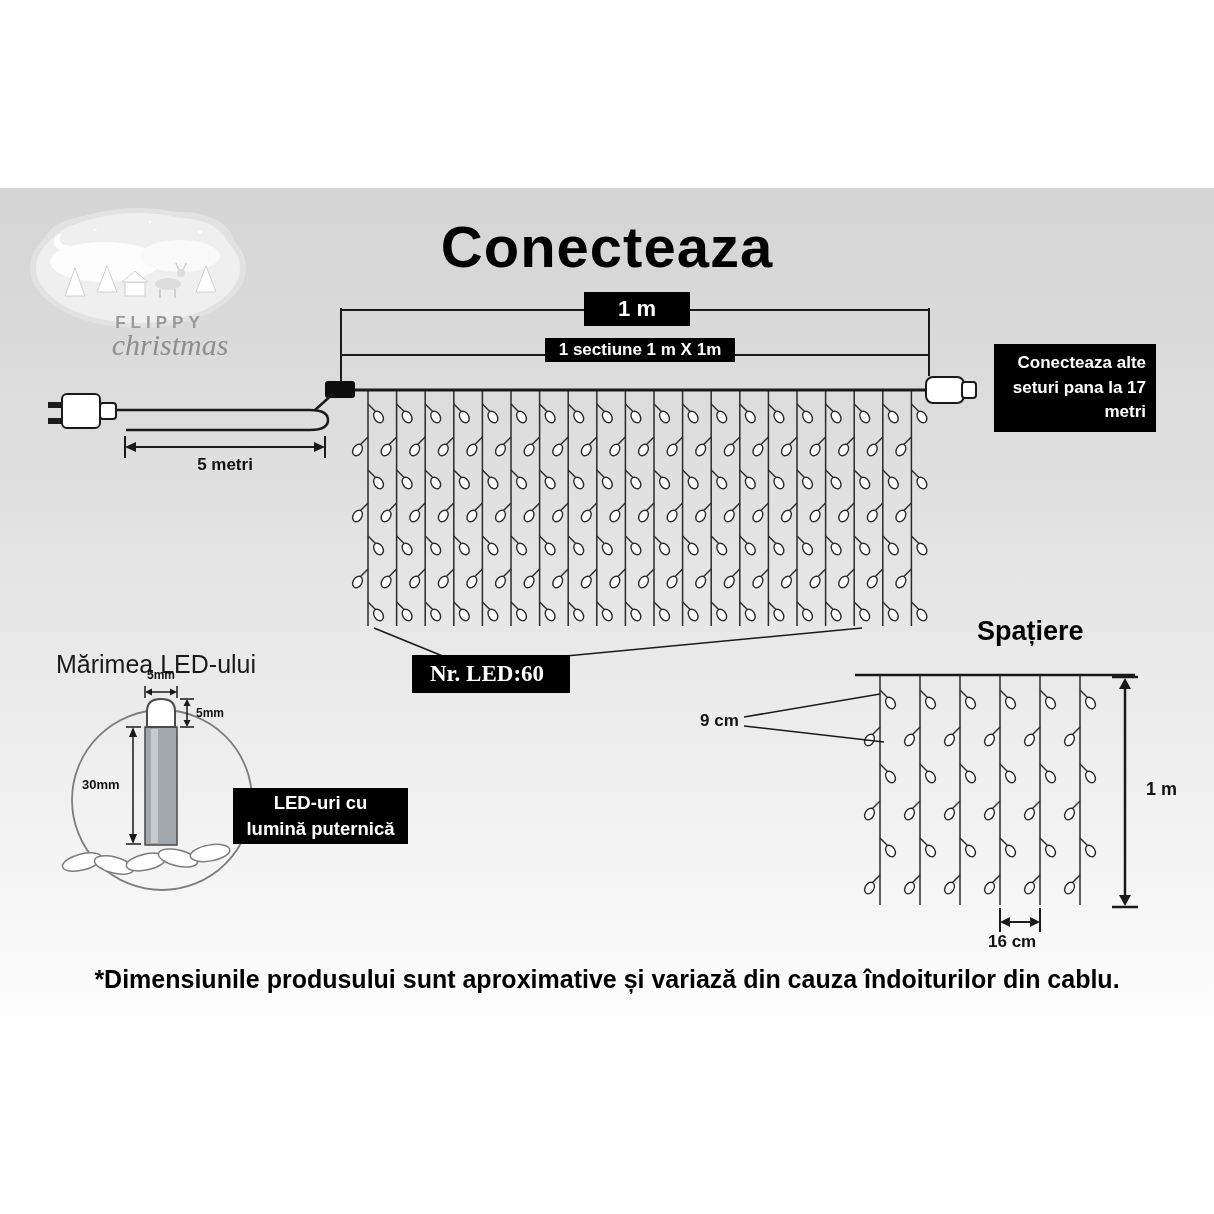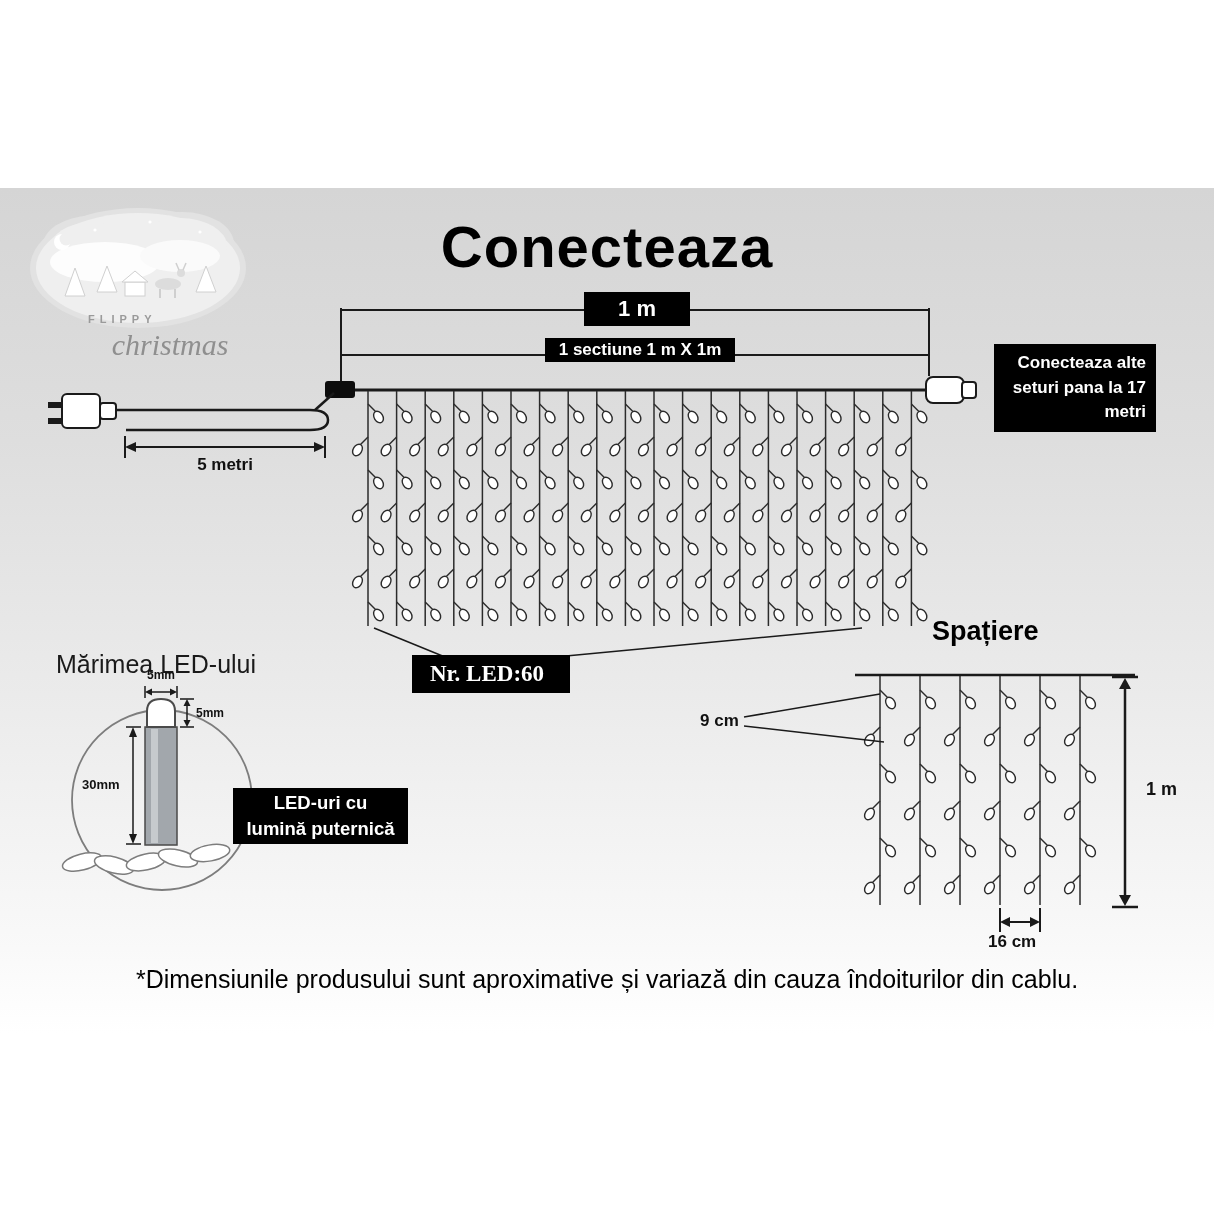--- a/index.html
+++ b/index.html
@@ -8,31 +8,31 @@
     background:linear-gradient(180deg,#d5d5d5 0%,#dedede 30%,#ebebeb 60%,#f9f9f9 90%,#ffffff 100%);z-index:1;}
   svg.diagram{position:absolute;left:0;top:0;z-index:2;}
   .txt{position:absolute;z-index:3;color:#111;white-space:nowrap;}
   .blackbox{position:absolute;z-index:3;background:#000;color:#fff;display:flex;align-items:center;justify-content:center;box-sizing:border-box;}
   #page-title{left:0;right:0;top:213px;text-align:center;font-size:58px;font-weight:bold;color:#000;letter-spacing:1px;}
   #box-1m{left:584px;top:292px;width:106px;height:34px;font-size:22px;font-weight:bold;}
   #box-section{left:545px;top:338px;width:190px;height:24px;font-size:17px;font-weight:bold;}
   #box-connect{left:994px;top:344px;width:162px;height:88px;font-size:17px;font-weight:bold;justify-content:flex-start;text-align:right;padding:8px 10px;line-height:1.45;white-space:normal;}
   #txt-5metri{left:140px;top:455px;width:170px;text-align:center;font-size:17px;font-weight:bold;}
   #box-nrled{left:412px;top:655px;width:158px;height:38px;font-family:"Liberation Serif",serif;font-size:23px;font-weight:bold;justify-content:center;padding:0 20px 0 12px;}
-  #txt-spatiere{left:932px;top:616px;font-size:27px;font-weight:bold;color:#000;}
+  #txt-spatiere{left:977px;top:616px;font-size:27px;font-weight:bold;color:#000;}
   #txt-9cm{left:700px;top:711px;font-size:17px;font-weight:bold;}
   #txt-1m-right{left:1146px;top:779px;font-size:18px;font-weight:bold;}
   #txt-16cm{left:988px;top:932px;width:64px;font-size:17px;font-weight:bold;}
   #txt-led-title{left:56px;top:650px;font-size:25px;color:#1a1a1a;}
   #txt-5mm-top{left:136px;top:668px;width:50px;text-align:center;font-size:12px;font-weight:bold;}
   #txt-5mm-side{left:196px;top:706px;font-size:12px;font-weight:bold;}
   #txt-30mm{left:82px;top:777px;font-size:13px;font-weight:bold;}
   #box-led{left:233px;top:788px;width:175px;height:56px;font-size:18.5px;font-weight:bold;justify-content:flex-start;text-align:center;padding:6px 10px;line-height:1.4;white-space:normal;}
-  #footnote{left:0;right:0;top:965px;text-align:center;font-size:25px;color:#000;}
-  #logo-flippy{left:88px;top:313px;width:160px;font-size:11px;font-weight:600;letter-spacing:5px;color:#9a9a9a;}
+  #footnote{left:0;right:0;top:965px;text-align:center;font-size:25px;color:#000;font-weight:bold;}
+  #logo-flippy{left:80px;top:313px;width:160px;text-align:center;font-size:17px;font-weight:600;letter-spacing:5px;color:#9a9a9a;}
   #logo-christmas{left:70px;top:328px;width:200px;text-align:center;font-family:"Liberation Serif",serif;font-style:italic;font-size:30px;color:#8f8f8f;}
 </style>
 </head>
 <body>
 
 <div class="page">
   <div class="bg-band"></div>
 
   <svg class="diagram" width="1214" height="1214" viewBox="0 0 1214 1214">
 

